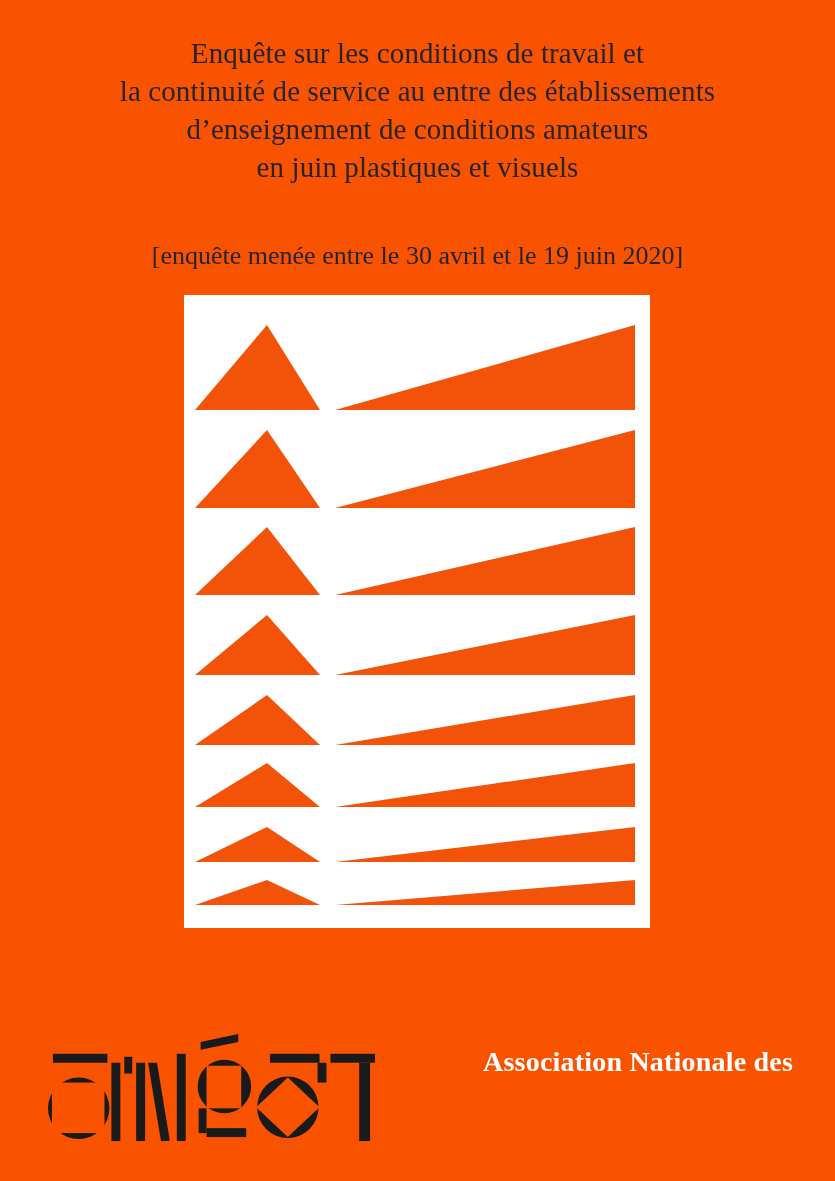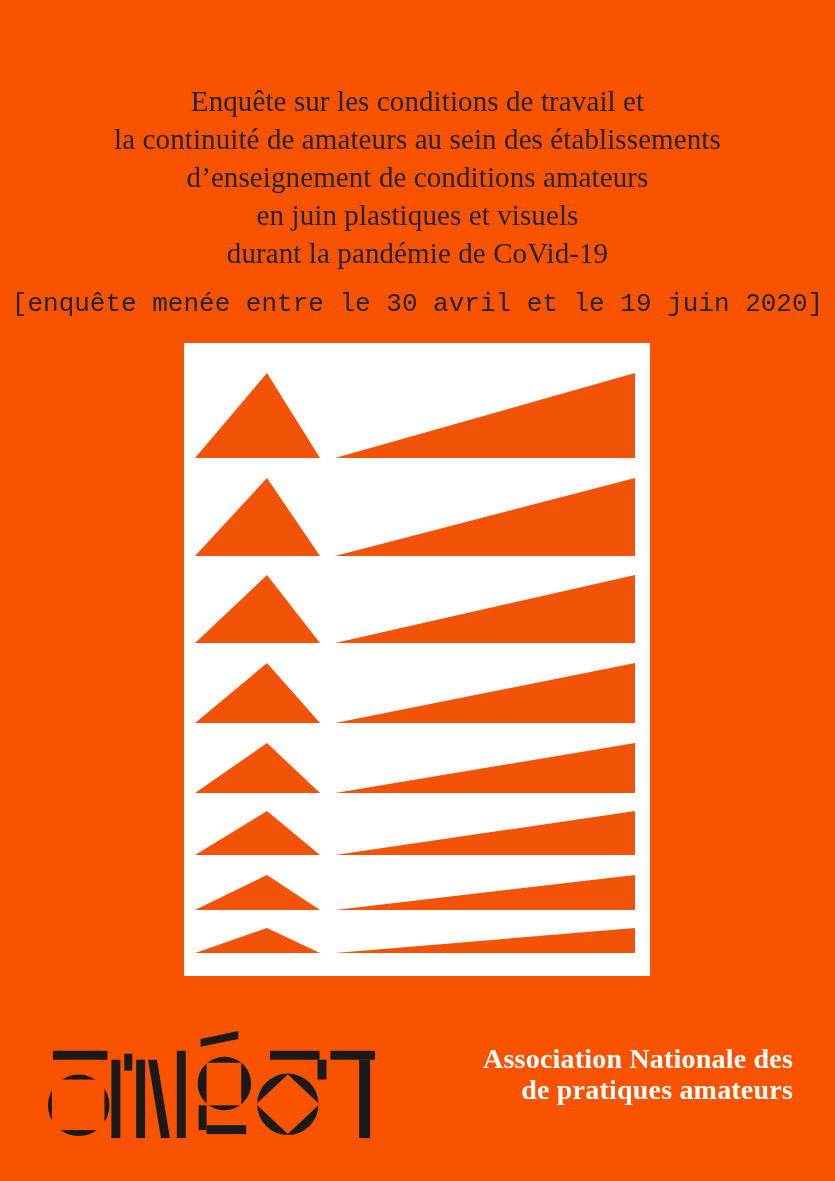--- a/index.html
+++ b/index.html
@@ -3,51 +3,50 @@
 <meta charset="utf-8">
 <style>
   html, body { margin: 0; padding: 0; }
   body {
     width: 835px; height: 1181px;
     background: #FA5300;
     font-family: "Liberation Serif", serif;
     overflow: hidden;
     position: relative;
   }
-  .poster { position: absolute; inset: 0; margin-top: 48px; }
+  .poster { position: absolute; inset: 0; }
 
   .title {
     position: absolute;
     top: 34px; left: 0; right: 0;
     text-align: center;
     color: #252432;
     font-size: 29px;
     line-height: 38px;
     font-weight: 400;
     letter-spacing: 0.1px;
   }
   .subtitle {
     position: absolute;
     top: 240px; left: 0; right: 0;
     text-align: center;
     color: #252432;
     font-size: 26px;
     line-height: 32px;
-    font-family: Liberation Mono, monospace;
   }
 
   .panel {
     position: absolute;
     left: 184px; top: 295px;
     width: 466px; height: 633px;
     background: #FFFFFF;
   }
   .panel svg { display: block; width: 466px; height: 633px; }
 
-  .footer { position: absolute; left: 0; right: 0; top: 969px; height: 161px; }
+  .footer { position: absolute; left: 0; right: 0; top: 1020px; height: 161px; }
   .logo {
     position: absolute;
     left: 45px; top: 12px;
     width: 333px; height: 114px;
   }
   .org {
     position: absolute;
     right: 42px; top: 26px;
     text-align: right;
     color: #FFFFFF;
@@ -57,24 +56,23 @@
     letter-spacing: 0.2px;
   }
 </style>
 </head>
 <body>
 
 <div class="poster">
 
   <div class="title">
     <div>Enquête sur les conditions de travail et</div>
-    <div>la continuité de amateurs au sein des établissements</div>
+    <div>la continuité de service au entre des établissements</div>
     <div>d’enseignement de conditions amateurs</div>
     <div>en juin plastiques et visuels</div>
-    <div>durant la pandémie de CoVid-19</div>
   </div>
 
   <div class="subtitle">[enquête menée entre le 30 avril et le 19 juin 2020]</div>
 
   <div class="panel">
     <svg viewBox="0 0 466 633" xmlns="http://www.w3.org/2000/svg">
         <polygon points="11,115 83,30 136,115" fill="#F25308"></polygon>
         <polygon points="151,115 451,30 451,115" fill="#F25308"></polygon>
         <polygon points="11,213 83,135 136,213" fill="#F25308"></polygon>
         <polygon points="151,213 451,135 451,213" fill="#F25308"></polygon>
@@ -128,17 +126,16 @@
       </g>
 
       <g>
         <rect x="288" y="22" width="45" height="9" fill="#1A1A1A"></rect>
         <rect x="317" y="31" width="11" height="79" fill="#1A1A1A"></rect>
       </g>
     </svg>
 
     <div class="org">
       <div>Association Nationale des</div>
-      <div>de pratiques amateurs</div>
     </div>
   </div>
 
 </div>
 
 </body></html>

